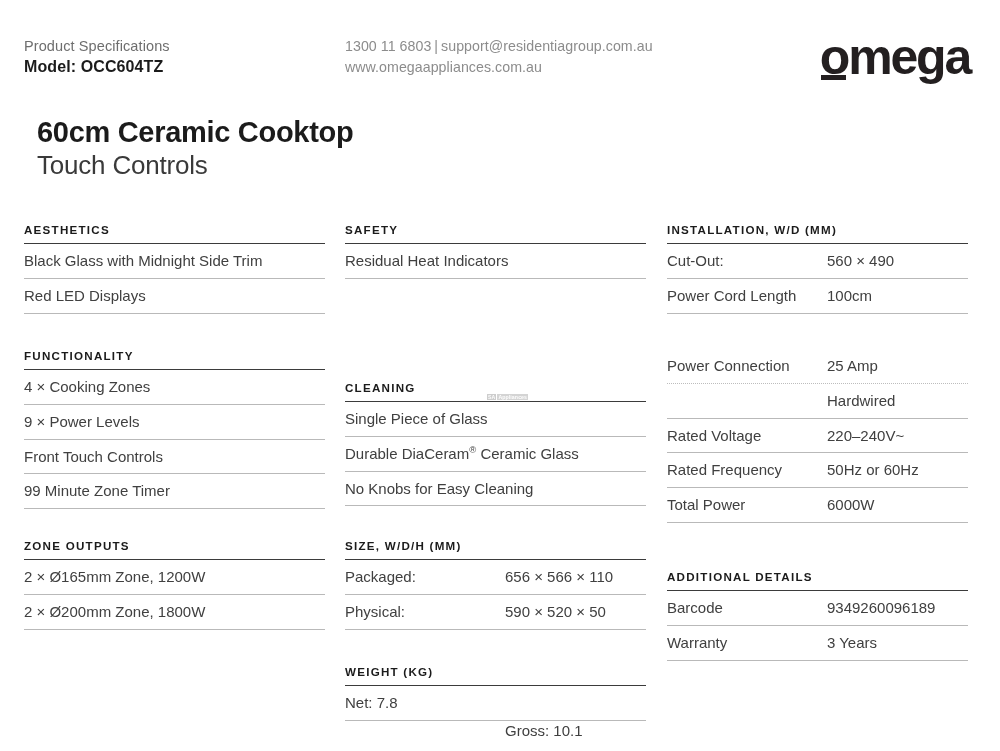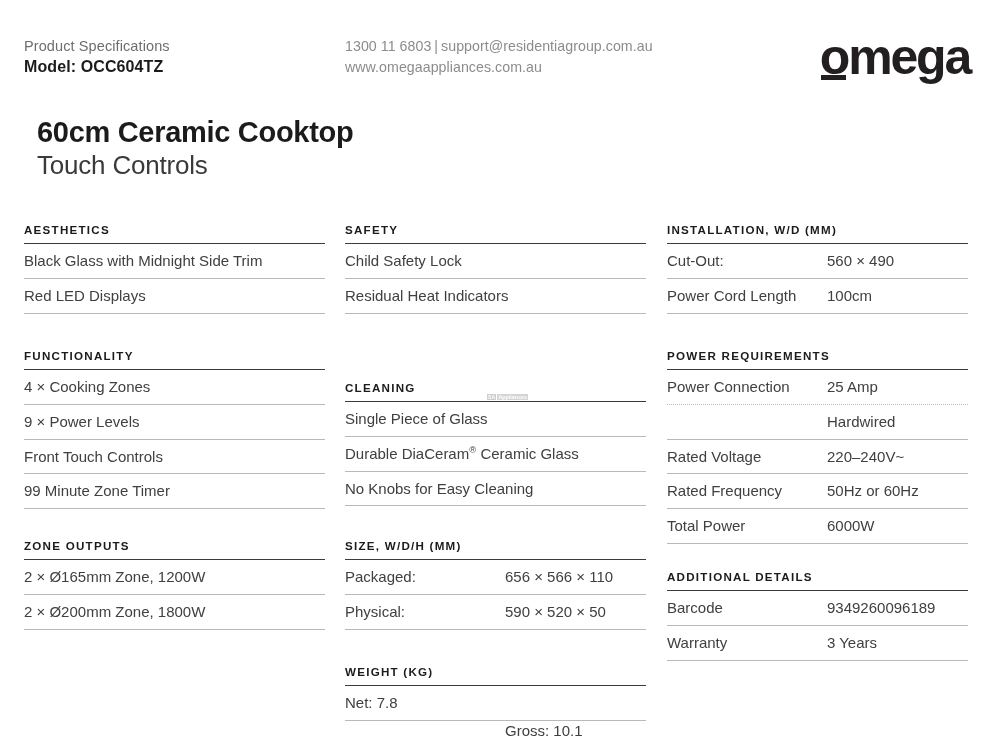--- a/index.html
+++ b/index.html
@@ -268,23 +268,20 @@
         </div>
       </div>
 
     </div>
 
     <div class="col col-2">
 
       <div class="section" style="top:0px;">
         <div class="sec-head">SAFETY</div>
         <div class="row">
-          <span class="label">Child Safety Lock</span>
-        </div>
-        <div class="row">
           <span class="label">Residual Heat Indicators</span>
         </div>
       </div>
 
       <div class="section" style="top:158px;">
         <div class="sec-head">CLEANING</div>
         <div class="row">
           <span class="label">Single Piece of Glass</span>
         </div>
         <div class="row">
@@ -325,21 +322,20 @@
           <span class="label">Cut-Out:</span>
           <span class="value">560 × 490</span>
         </div>
         <div class="row">
           <span class="label">Power Cord Length</span>
           <span class="value">100cm</span>
         </div>
       </div>
 
       <div class="section" style="top:126px;">
-        <div class="sec-head">POWER REQUIREMENTS</div>
         <div class="row dotted">
           <span class="label">Power Connection</span>
           <span class="value">25 Amp</span>
         </div>
         <div class="row">
           <span class="label"></span>
           <span class="value">Hardwired</span>
         </div>
         <div class="row">
           <span class="label">Rated Voltage</span>

